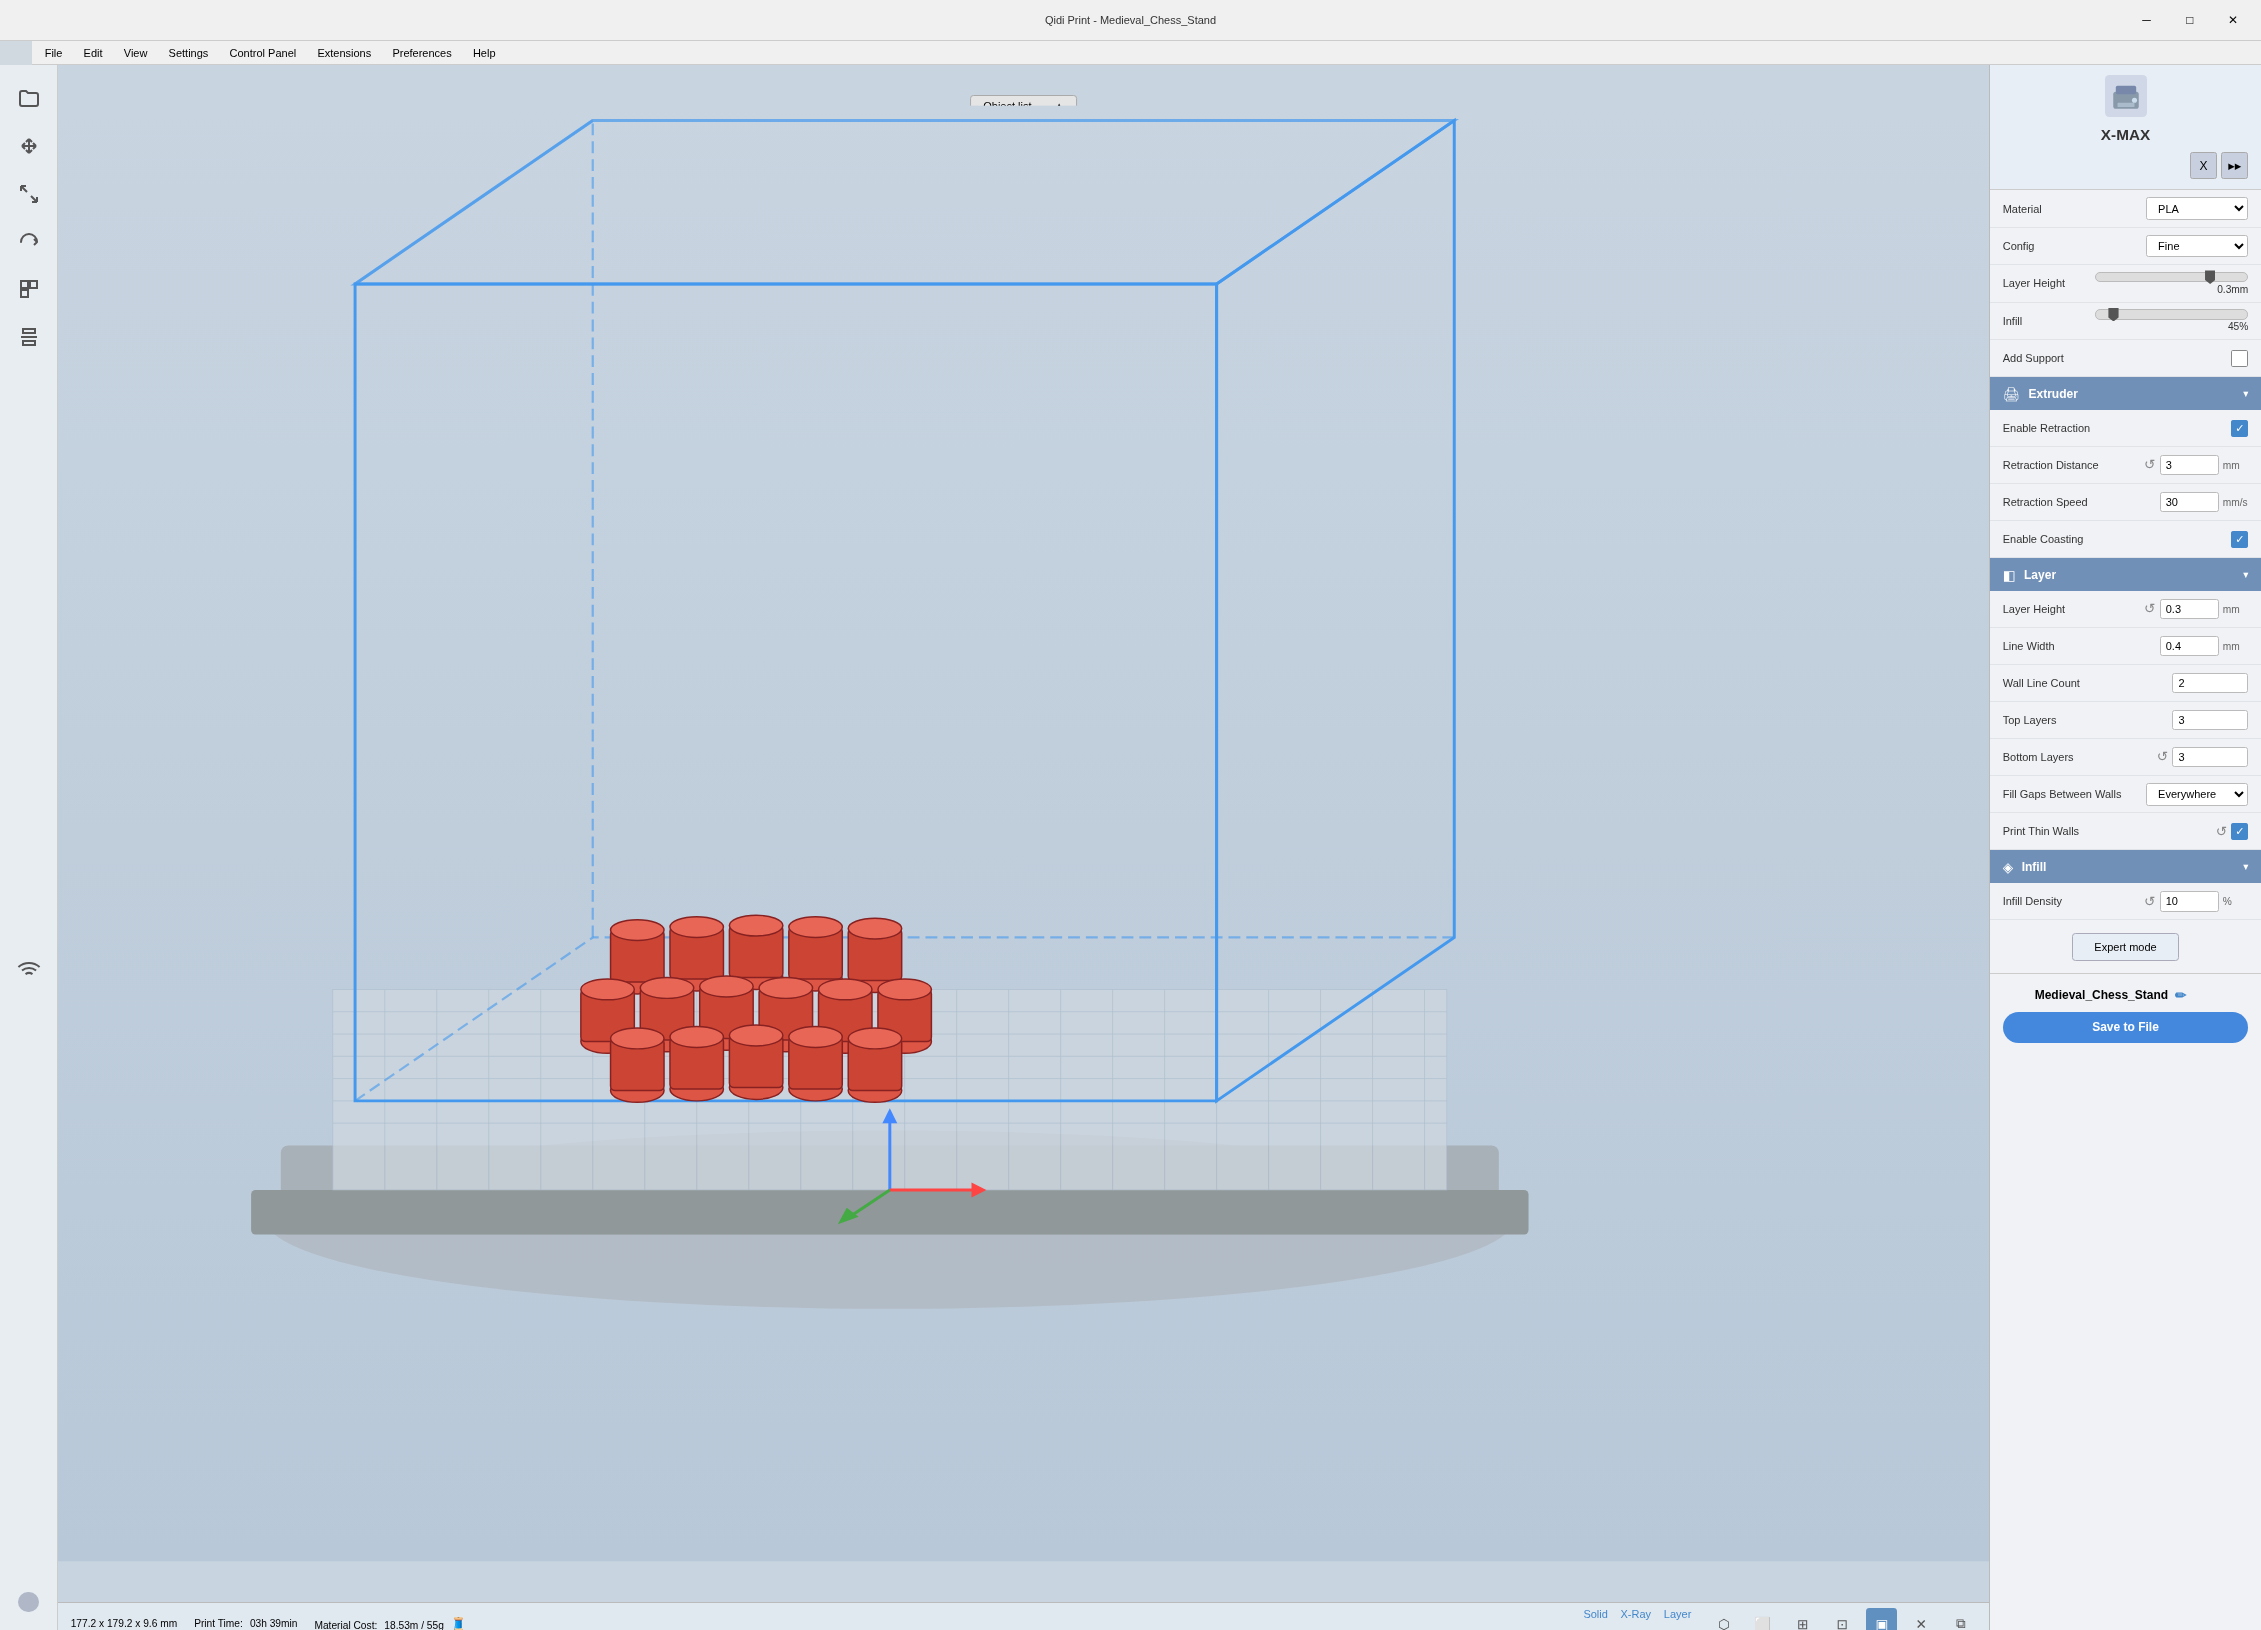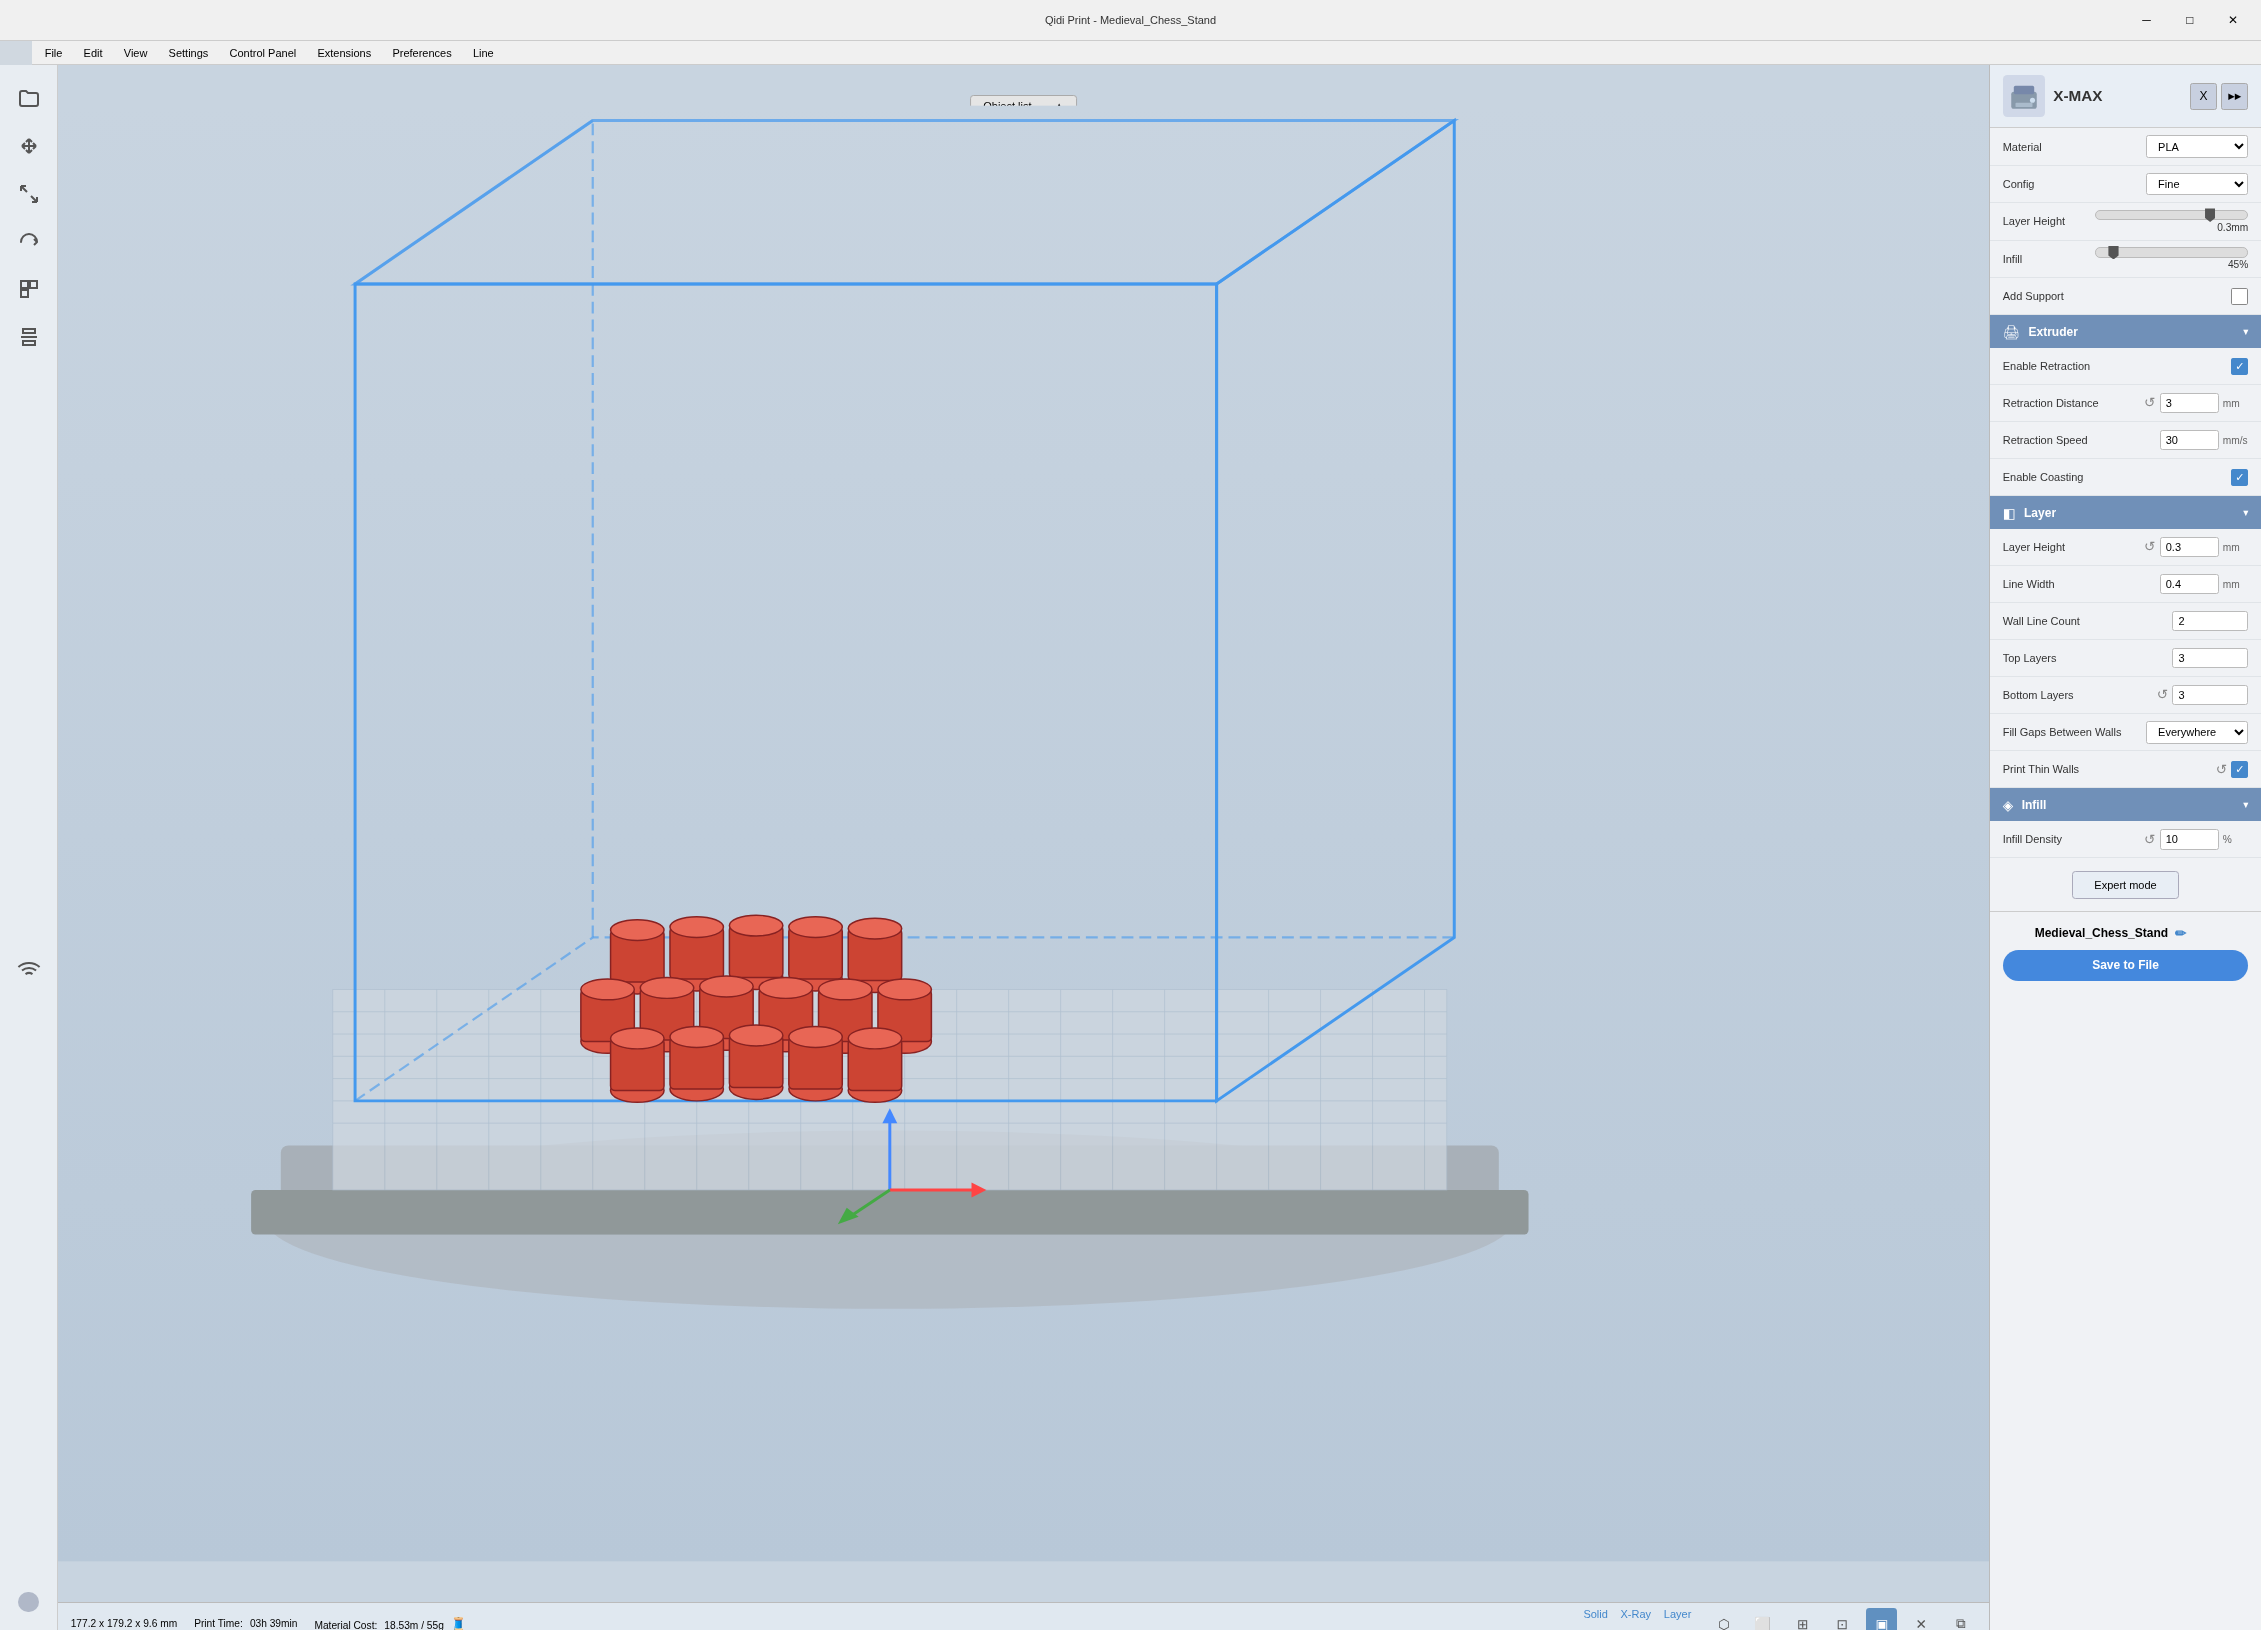--- a/index.html
+++ b/index.html
@@ -173,20 +173,21 @@
     }
     
     
     .printer-header {
       background: #e8eef5;
       padding: 10.2px 12.7px;
       display: flex;
       align-items: center;
       gap: 8.5px;
       border-bottom: 0.8px solid #ccc;
+      flex-direction: column;
     }
     .printer-icon {
       width: 42px;
       height: 42px;
       background: #d0d8e8;
       border-radius: 4.2px;
       display: flex;
       align-items: center;
       justify-content: center;
       font-size: 20.4px;
@@ -411,21 +412,21 @@
 </div>
 
 <div class="menu-bar">
   <span class="menu-item">File</span>
   <span class="menu-item">Edit</span>
   <span class="menu-item">View</span>
   <span class="menu-item">Settings</span>
   <span class="menu-item">Control Panel</span>
   <span class="menu-item">Extensions</span>
   <span class="menu-item">Preferences</span>
-  <span class="menu-item">Line</span>
+  <span class="menu-item">Help</span>
 </div>
 
 <div class="main-layout">
 
   <div class="left-toolbar">
     <div class="tool-btn">
       <svg viewBox="0 0 24 24" fill="none" stroke="#555" stroke-width="2">
         <path d="M3 7a2 2 0 012-2h4l2 2h8a2 2 0 012 2v9a2 2 0 01-2 2H5a2 2 0 01-2-2z"></path>
       </svg>
     </div>

